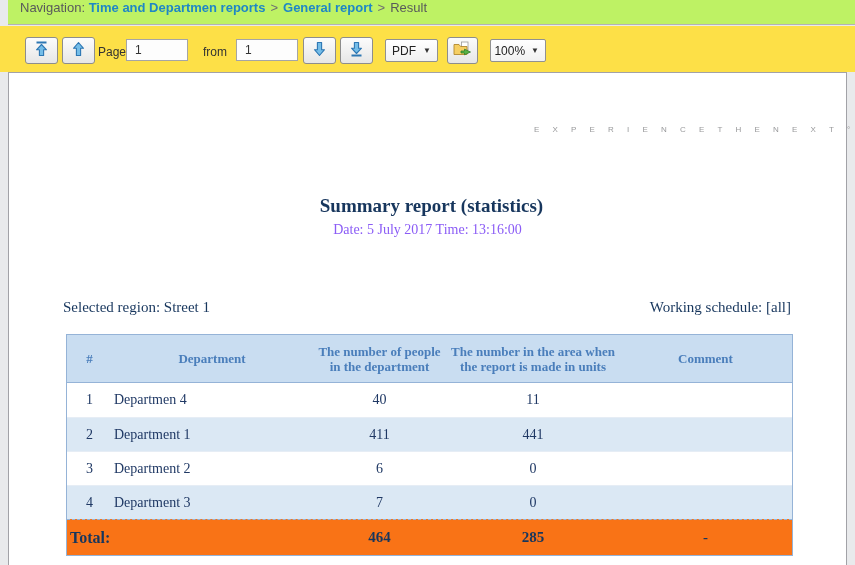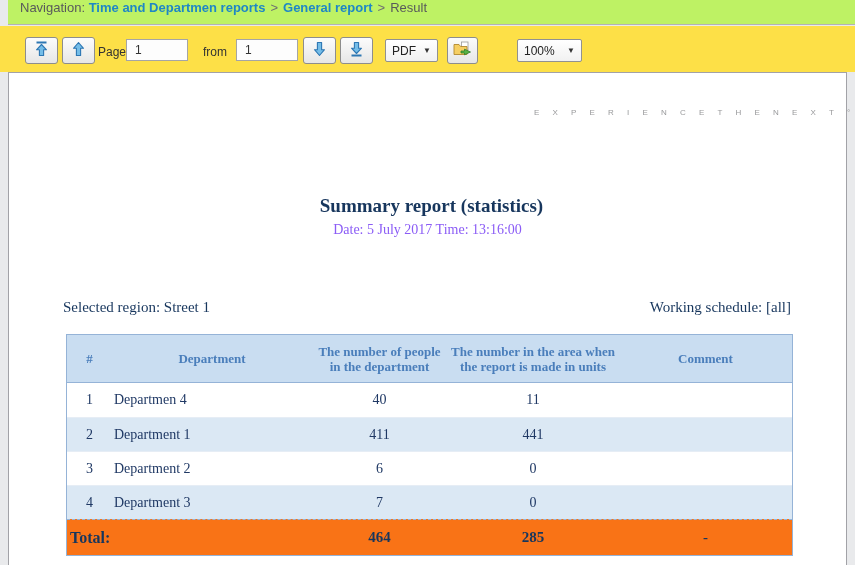--- a/index.html
+++ b/index.html
@@ -46,21 +46,21 @@
   }
 
   
   .logo { position:absolute; top:28px; right:50px; width:262px; }
   .logo-row { display:flex; align-items:center; justify-content:flex-end; }
   .logo-axx { font-size:40px; color:#2e74ae; letter-spacing:1px; line-height:40px; }
   .logo-hex { margin:0 2px; }
   .logo-n { font-size:40px; color:#2e74ae; line-height:40px; }
   .logo-soft { font-size:36px; color:#a9abad; letter-spacing:4px; font-weight:300; line-height:40px; margin-left:2px; }
   .logo-tagline {
-    margin-top:7px; text-align:right; font-size:8px; letter-spacing:5.5px;
+    margin-top:24px; text-align:right; font-size:8px; letter-spacing:5.5px;
     color:#98999b; white-space:nowrap;
   }
   .rtitle {
     position:absolute; top:122px; left:4px; width:100%; text-align:center;
     font-family:"Liberation Serif", serif; font-size:19px; font-weight:bold; color:#17365d;
   }
   .rdate {
     position:absolute; top:149px; left:0; width:100%; text-align:center;
     font-family:Liberation Serif, serif; font-size:14px; color:#8b5cf6;
   }
@@ -152,21 +152,21 @@
   <div class="tbtn" style="left:447px; width:31px;">
     <span>
       <svg width="19" height="15" viewBox="0 0 19 15">
         <rect x="8.5" y="1" width="6.5" height="8" fill="#ffffff" stroke="#9a9a9a" stroke-width="0.8"></rect>
         <path d="M1 3.5 h5 l1.6 2 h6.4 v8 H1 Z" fill="#f6cf63" stroke="#b2892f" stroke-width="0.9" stroke-linejoin="round"></path>
         <path d="M11.5 8.2 l6 2.8 -6 2.8 v-1.8 h-3.5 v-2 h3.5 Z" fill="#57b345" stroke="#2f7d2a" stroke-width="0.8" stroke-linejoin="round"></path>
       </svg>
     </span>
   </div>
 
-  <div class="tselect" style="left:517px; width:65px;">
+  <div class="tselect" style="left:490px; width:56px;justify-content:flex-end;">
     <span>100%</span>
     <span class="chev">▼</span>
   </div>
 </div>
 
 <div class="sheet">
 
   <div class="logo">
     <div class="logo-tagline">E X P E R I E N C E   T H E   N E X T °</div>
   </div>

